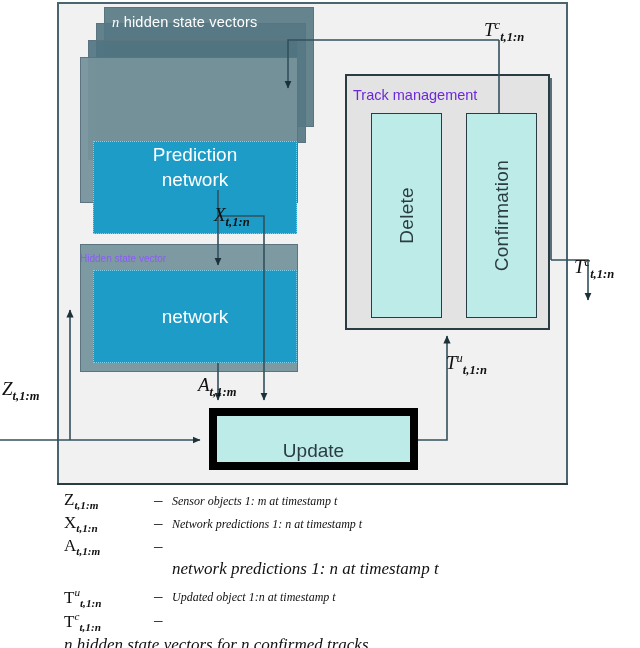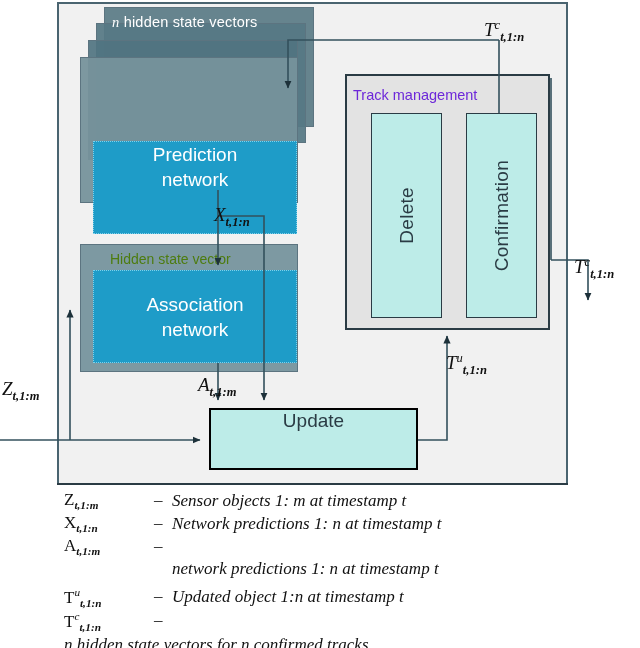--- a/index.html
+++ b/index.html
@@ -28,43 +28,43 @@
 
   
   #prediction-net{left:93px;top:97px;width:204px;height:93px;
      background:#1e9cc8;border:1px dotted #7fd0ea;
      display:flex;align-items:flex-start;justify-content:center;
      color:#ffffff;font-size:19px;line-height:25px;text-align:center;margin-top:44px;}
 
   
   #assoc-group{left:80px;top:244px;width:218px;height:128px;
      background:#7d99a2;border:1px solid #5c7480;}
-  #assoc-label{left:110px;top:249px;width:190px;height:20px;color:#4d7c0f;
-     font-size:14px;line-height:20px;}
+  #assoc-label{left:80px;top:249px;width:190px;height:20px;color:#8b5cf6;
+     font-size:10px;line-height:20px;}
   #association-net{left:93px;top:270px;width:204px;height:93px;
      background:#1e9cc8;border:1px dotted #7fd0ea;
      display:flex;align-items:center;justify-content:center;
      color:#ffffff;font-size:19px;line-height:25px;text-align:center;}
 
   
   #track-mgmt{left:345px;top:74px;width:205px;height:256px;
      background:#e3e3e3;border:2px solid #2a3b44;}
   #tm-label{left:353px;top:85px;width:180px;height:20px;color:#6d28d9;
      font-size:14.5px;line-height:20px;}
   .vbox{background:#bdece8;border:1px solid #2a3b44;
         display:flex;align-items:center;justify-content:center;}
   .vbox span{writing-mode:vertical-rl;transform:rotate(180deg);
      font-size:19px;color:#2a3b44;letter-spacing:.3px;}
   #delete-box{left:371px;top:113px;width:71px;height:205px;}
   #confirmation-box{left:466px;top:113px;width:71px;height:205px;}
 
   
   #update-box{left:209px;top:408px;width:209px;height:62px;
-     background:#bdece8;border:2px solid #000000;
-     display:flex;align-items:flex-start;justify-content:center;
+     background:#bdece8;border:8px solid #000000;
+     display:flex;align-items:flex-end;justify-content:center;
      font-size:19px;color:#2a3b44;}
 
   
   .math{font-family:"Liberation Serif", serif;font-style:italic;
         color:#111111;white-space:nowrap;}
   .math sub{font-style:italic;font-weight:bold;font-size:.66em;}
   .math sup{font-style:italic;font-size:.66em;font-weight:normal;}
 
   #lbl-X{left:214px;top:204px;font-size:19px;}
   #lbl-A{left:198px;top:374px;font-size:19px;}
@@ -79,21 +79,21 @@
   
   #legend-table{left:64px;top:490px;width:500px;}
   .lrow{display:flex;align-items:flex-start;margin-bottom:1px;}
   .lsym{width:90px;flex:0 0 90px;font-family:"Liberation Serif",serif;
         font-size:17px;color:#111;white-space:nowrap;}
   .lsym sub{font-size:.66em;font-weight:bold;font-style:italic;}
   .lsym sup{font-size:.66em;font-style:italic;}
   .ldash{width:18px;flex:0 0 18px;font-family:"Liberation Serif",serif;
         font-size:17px;font-style:italic;color:#111;}
   .ltext{font-family:"Liberation Serif",serif;font-style:italic;
-        font-size:17px;color:#111;line-height:22px;}
+        font-size:12px;color:#111;line-height:22px;}
   .lcont{margin-left:108px;font-family:"Liberation Serif",serif;
         font-style:italic;font-size:17px;color:#111;line-height:22px;}
   #legend-foot{margin-top:2px;font-family:"Liberation Serif",serif;
         font-style:italic;font-size:17px;color:#111;}
 </style>
 </head>
 <body>
 
 <div id="stage">
 
@@ -113,21 +113,20 @@
     <div>
       <div>Prediction</div>
       <div>network</div>
     </div>
   </div>
 
   <div class="abs" id="assoc-group"></div>
   <div class="abs" id="assoc-label">Hidden state vector</div>
   <div class="abs" id="association-net">
     <div>
-      <div>Association</div>
       <div>network</div>
     </div>
   </div>
 
   <div class="abs" id="track-mgmt"></div>
   <div class="abs" id="tm-label">Track management</div>
   <div class="abs vbox" id="delete-box">
     <span>Delete</span>
   </div>
   <div class="abs vbox" id="confirmation-box">

